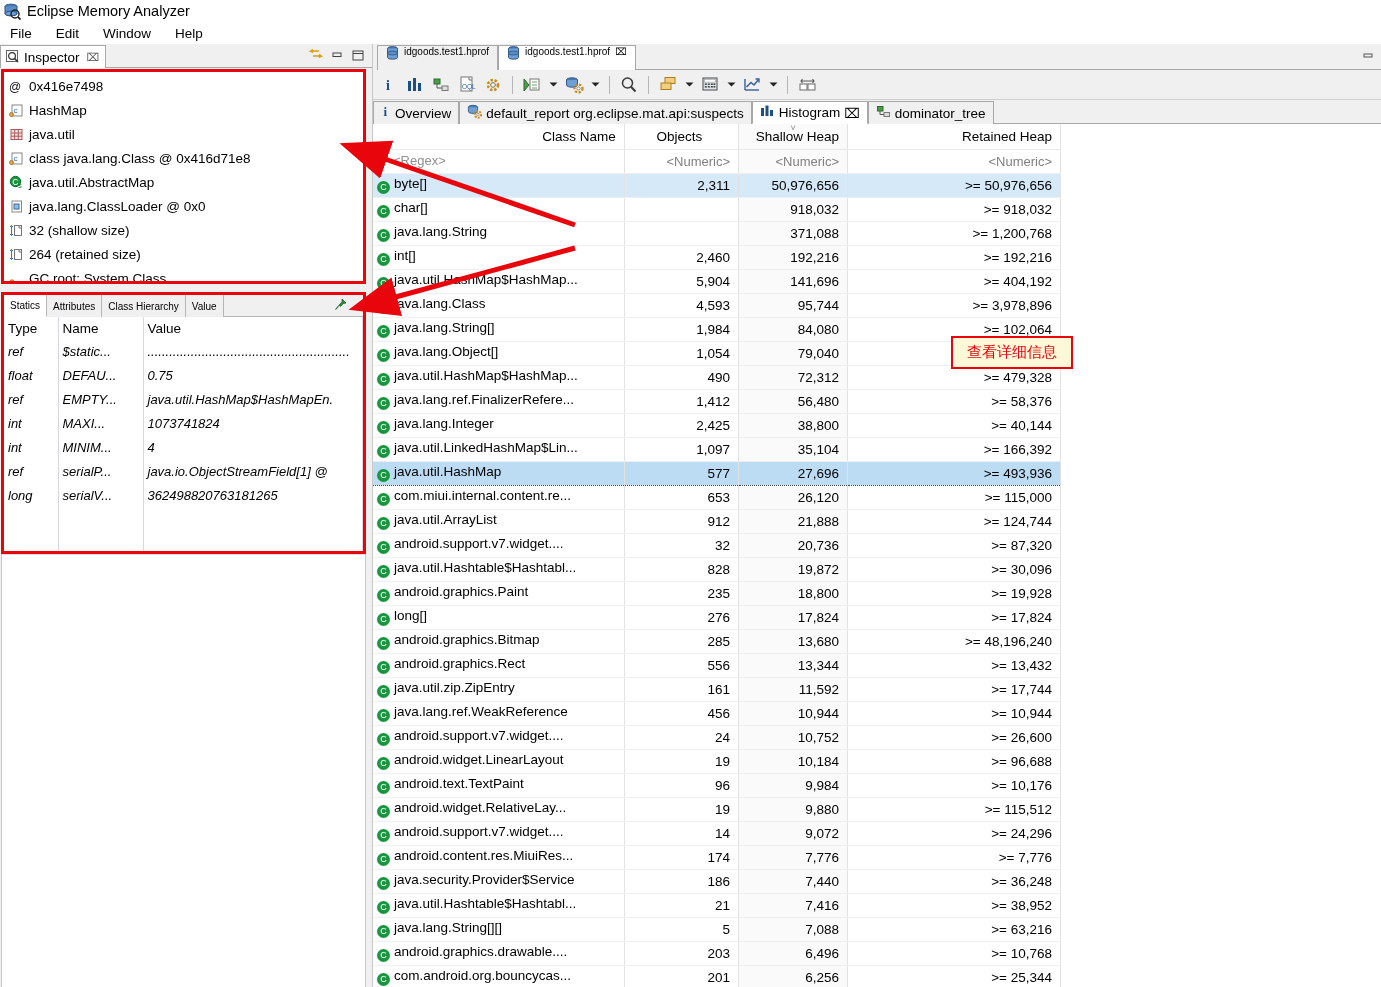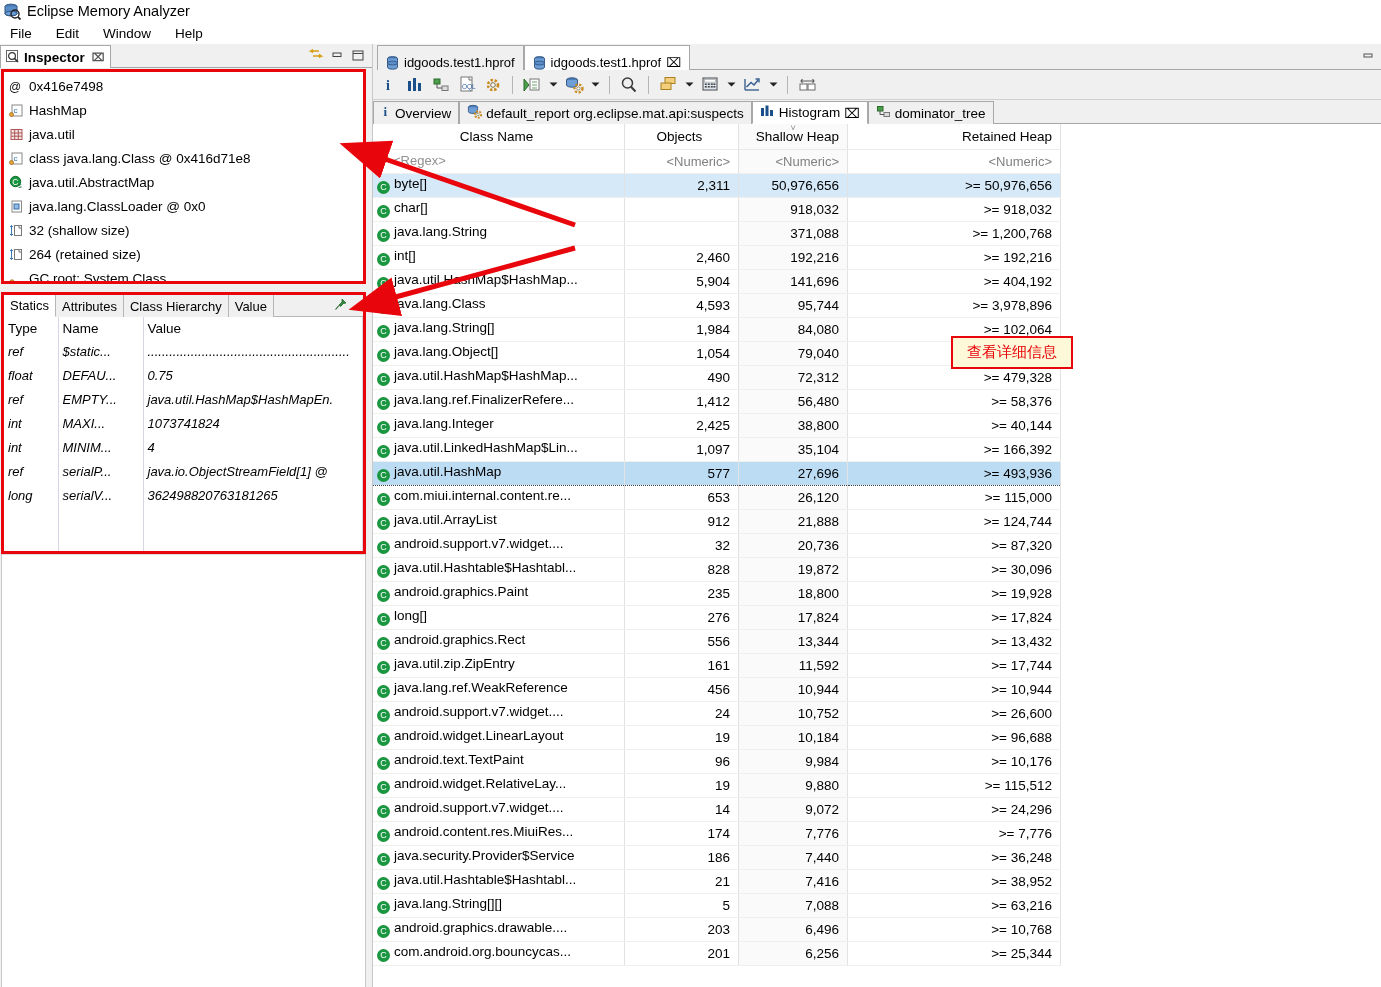--- a/index.html
+++ b/index.html
@@ -57,21 +57,20 @@
     display: flex;
     flex-direction: column;
   }
 
   .view-tabbar {
     height: 24px;
     display: flex;
     align-items: flex-end;
     background: #f0f0f0;
     position: relative;
-    font-weight: bold;
   }
   .view-tab {
     height: 23px;
     display: flex; align-items: center;
     padding: 0 6px 0 5px;
     background: #ffffff;
     border: 1px solid #a8a8a8;
     border-bottom: none;
     font-size: 13.5px;
     gap: 4px;
@@ -125,21 +124,21 @@
     height: 22px;
     display: flex;
     background: #f0f0f0;
     border-bottom: 1px solid #b6b6b6;
     flex: 0 0 22px;
   }
   .st-tab {
     padding: 0 6px;
     height: 22px;
     display: flex; align-items: center;
-    font-size: 13px;
+    font-size: 10px;
     border-right: 1px solid #b6b6b6;
     background: #f0f0f0;
   }
   .st-tab.active {
     background: #ffffff;
     border-bottom: 1px solid #ffffff;
     margin-bottom: -1px;
   }
   .st-tab-fill { flex:1; display:flex; align-items:center; justify-content:flex-end; padding-right:16px;}
 
@@ -175,23 +174,23 @@
     border-left: 1px solid #c8c8c8;
   }
   .editor-tabbar {
     height: 26px;
     display: flex; align-items: flex-end;
     background: #f0f0f0;
     padding-left: 4px;
   }
   .ed-tab {
     height: 25px;
-    display: flex; align-items: flex-end; gap: 5px;
+    display: flex; align-items: flex-start; gap: 5px;
     padding: 0 8px;
-    font-size: 13px;
+    font-size: 10px;
     background: #f0f0f0;
     border: 1px solid #a8a8a8;
     border-bottom: none;
     position: relative;
   }
   .ed-tab.active { background: #ffffff; }
   .ed-tabbar-fill {
     flex: 1; height: 25px;
     border-bottom: 1px solid #a8a8a8;
     display:flex; align-items:center; justify-content:flex-end;
@@ -239,21 +238,21 @@
   .hist-table th {
     font-weight: normal;
     font-size: 13.5px;
     height: 25px;
     padding: 0 8px 0 4px;
     background: #ffffff;
     border-right: 1px solid #e2e2e2;
     border-bottom: 1px solid #e9e9e9;
     position: relative;
   }
-  .hist-table th.c-name { text-align: center; width: 242px; }
+  .hist-table th.c-name { text-align: right; width: 242px; }
   .hist-table th.c-obj  { text-align: center; width: 110px; }
   .hist-table th.c-sh   { text-align: right; width: 105px; background:#fafafa;}
   .hist-table th.c-ret  { text-align: right; width: 205px; }
   .sortmark {
     position: absolute; top: 1px; left: 50%;
     transform: translateX(-50%);
     font-size: 9px; color: #888; line-height: 7px;
   }
   .hist-table td {
     font-size: 13.5px;
@@ -891,20 +890,26 @@
               <td class="c-sh">18,800</td>
               <td class="c-ret">&gt;= 19,928</td>
             </tr>
             <tr>
               <td class="c-name"><span class="cls-ico">C</span><span>long[]</span></td>
               <td class="c-obj">276</td>
               <td class="c-sh">17,824</td>
               <td class="c-ret">&gt;= 17,824</td>
             </tr>
             <tr>
+              <td class="c-name"><span class="cls-ico">C</span><span>android.graphics.Bitmap</span></td>
+              <td class="c-obj">285</td>
+              <td class="c-sh">13,680</td>
+              <td class="c-ret">&gt;= 48,196,240</td>
+            </tr>
+            <tr>
               <td class="c-name"><span class="cls-ico">C</span><span>android.graphics.Rect</span></td>
               <td class="c-obj">556</td>
               <td class="c-sh">13,344</td>
               <td class="c-ret">&gt;= 13,432</td>
             </tr>
             <tr>
               <td class="c-name"><span class="cls-ico">C</span><span>java.util.zip.ZipEntry</span></td>
               <td class="c-obj">161</td>
               <td class="c-sh">11,592</td>
               <td class="c-ret">&gt;= 17,744</td>

